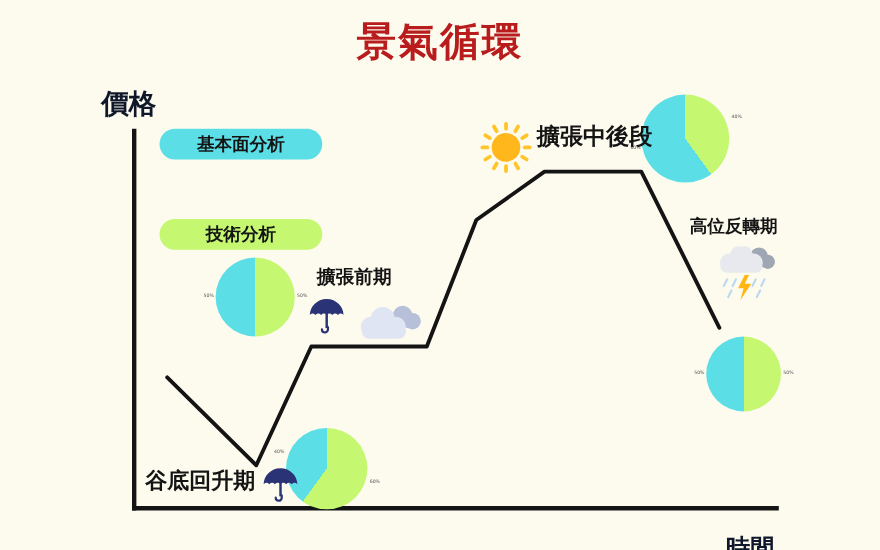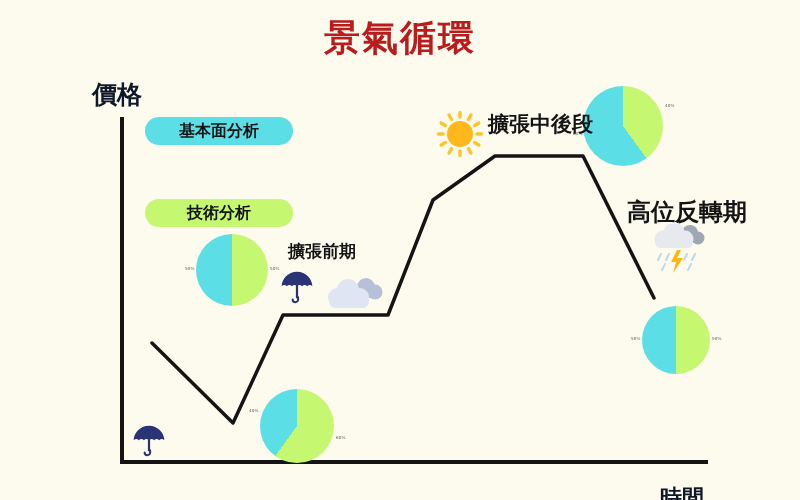--- a/index.html
+++ b/index.html
@@ -77,20 +77,21 @@
     <span class="pct" style="right:-15px;top:45px">60%</span>
   </div>
 
   <div class="pie-group" style="left:642px;top:306px;width:68px;height:68px">
     <span class="pct" style="left:-14px;top:29px">50%</span>
     <div class="pie" style="background: conic-gradient(rgb(197, 247, 112) 0deg, rgb(197, 247, 112) 50%, rgb(92, 222, 230) 50%, rgb(92, 222, 230) 100%);"></div>
     <span class="pct" style="right:-15px;top:29px">50%</span>
   </div>
 
   <div class="phase" style="left:132px;top:424px;gap:6px">
+    <span class="phase-label" style="font-size:20px">谷底回升期</span>
     <svg class="icon" width="34" height="34" viewBox="0 0 40 40">
       <path fill="#2B3377" d="M20 2 C 9.5 2 2 10.5 2 19 Q5 16 8 19 Q11 16 14 19 Q17 16 20 19 Q23 16 26 19 Q29 16 32 19 Q35 16 38 19 C38 10.5 30.5 2 20 2 Z"></path>
       <rect x="18.7" y="17" width="2.6" height="15" fill="#2B3377"></rect>
       <path d="M21.3 31 v2.5 a3.2 3.2 0 0 1 -6.4 0" stroke="#2B3377" stroke-width="2.4" fill="none" stroke-linecap="round"></path>
     </svg>
   </div>
 
   <div class="phase" style="left:288px;top:240px">
     <span class="phase-label" style="font-size:17px">擴張前期</span>
   </div>
@@ -130,21 +131,21 @@
         <line x1="7" y1="24" x2="2.5" y2="24"></line>
         <line x1="9.3" y1="15.5" x2="5.2" y2="13"></line>
         <line x1="15.5" y1="9.3" x2="13" y2="5"></line>
       </g>
       <circle cx="24" cy="24" r="13" fill="#FFB71B"></circle>
     </svg>
     <span class="phase-label" style="font-size:21px">擴張中後段</span>
   </div>
 
   <div class="phase" style="left:627px;top:196px">
-    <span class="phase-label" style="font-size:24px">高位反轉期</span>
+    <span class="phase-label" style="font-size:16px">高位反轉期</span>
   </div>
   <svg class="icon" style="position:absolute;left:650px;top:224px" width="58" height="50" viewBox="0 0 58 50">
     <g fill="#9FA7B4">
       <circle cx="40" cy="9" r="8"></circle>
       <circle cx="48" cy="14" r="6.5"></circle>
       <rect x="33" y="9" width="21" height="10" rx="5"></rect>
     </g>
     <g fill="#E7E9EE">
       <circle cx="13" cy="15" r="8.5"></circle>
       <circle cx="24" cy="9" r="10.5"></circle>

